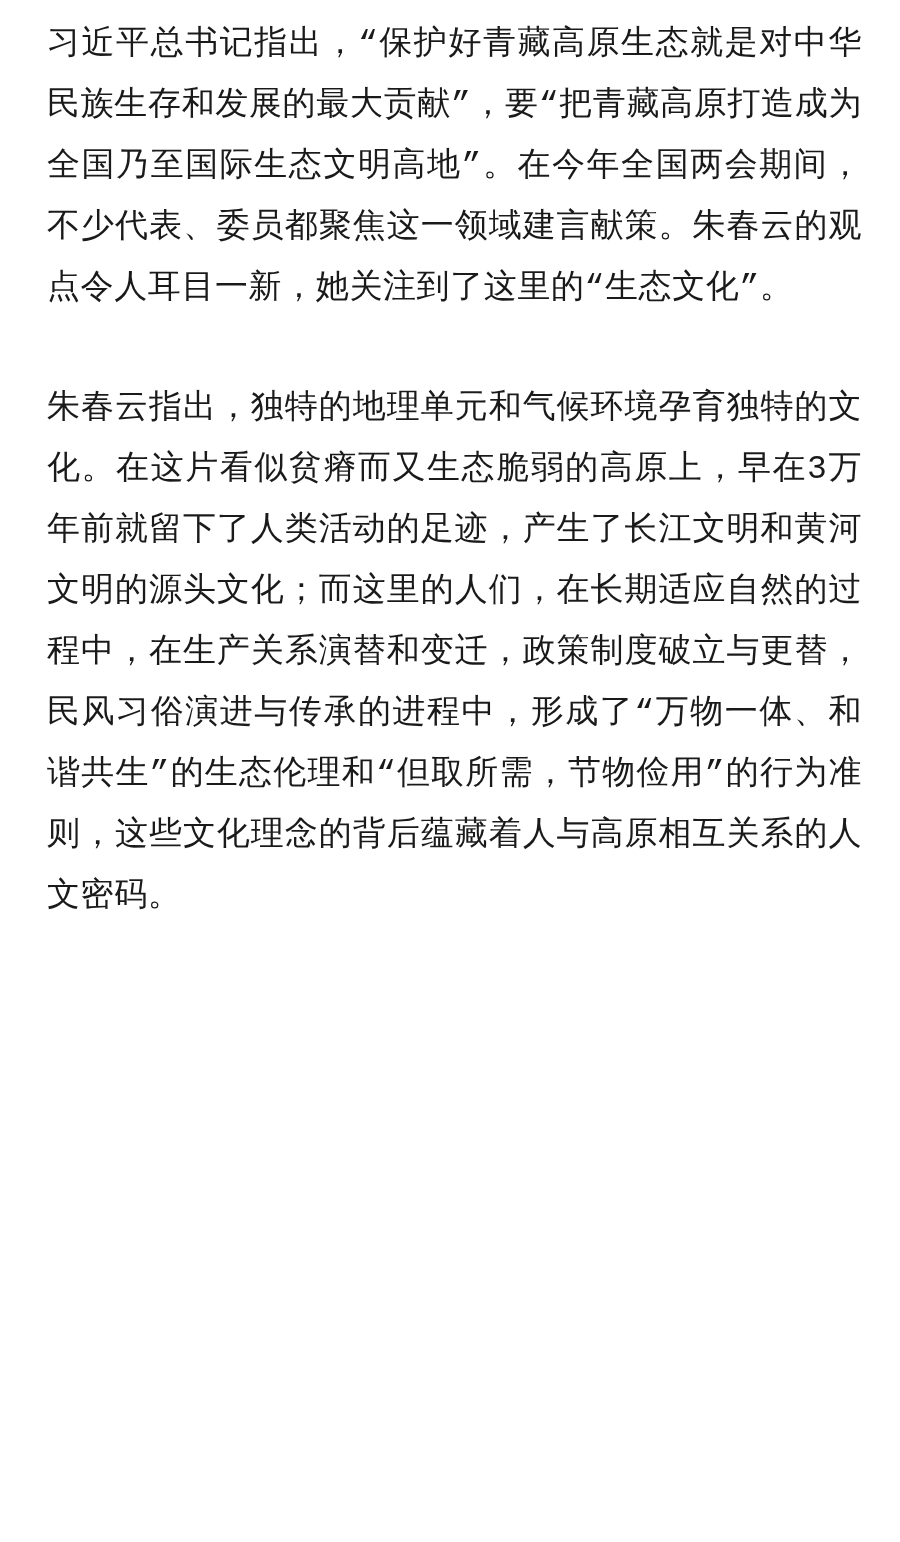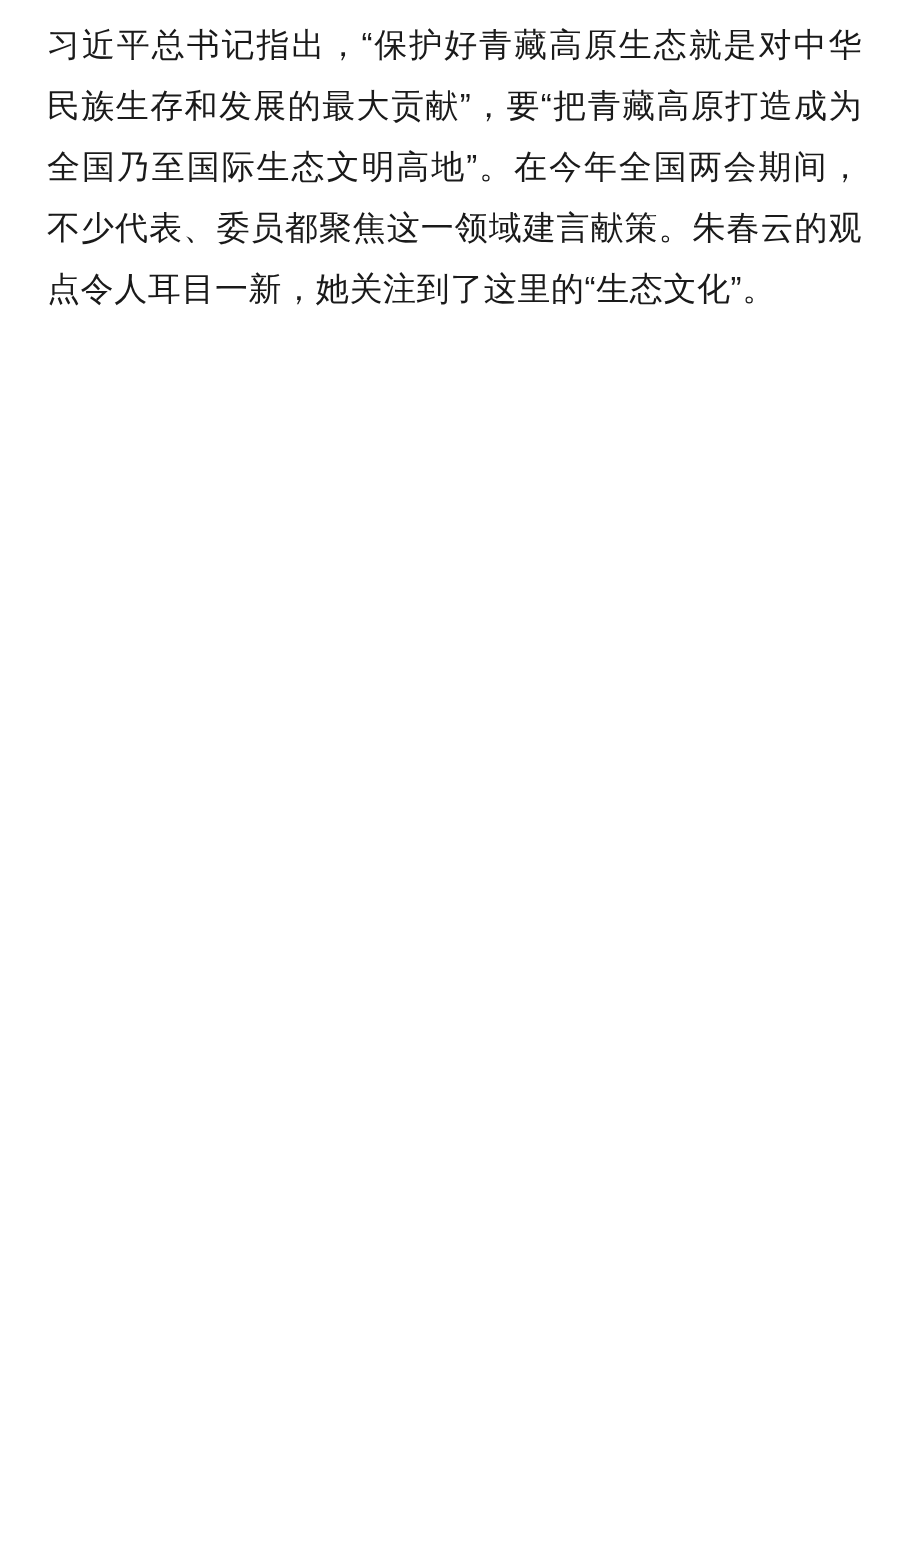--- a/index.html
+++ b/index.html
@@ -5,27 +5,28 @@
   html, body { margin:0; padding:0; background:#ffffff; }
   body { width:900px; height:1542px; overflow:hidden; }
   .article {
     position:relative;
     padding: 14px 38px 0 47px;
     box-sizing:border-box;
     width:900px;
   }
   .para {
     margin:0 0 59px 0;
-    font-family: Liberation Sans, sans-serif;
+    font-family: Liberation Mono, monospace;
     font-size: 33px;
     line-height: 61px;
     color:#1a1a1a;
     letter-spacing: 0.6px;
     text-align: justify;
     word-break: break-all;
   }
 </style>
 </head>
 <body>
 
 <div class="article">
   <p class="para">习近平总书记指出，“保护好青藏高原生态就是对中华民族生存和发展的最大贡献”，要“把青藏高原打造成为全国乃至国际生态文明高地”。在今年全国两会期间，不少代表、委员都聚焦这一领域建言献策。朱春云的观点令人耳目一新，她关注到了这里的“生态文化”。</p>
+  <p class="para">朱春云指出，独特的地理单元和气候环境孕育独特的文化。在这片看似贫瘠而又生态脆弱的高原上，早在3万年前就留下了人类活动的足迹，产生了长江文明和黄河文明的源头文化；而这里的人们，在长期适应自然的过程中，在生产关系演替和变迁，政策制度破立与更替，民风习俗演进与传承的进程中，形成了“万物一体、和谐共生”的生态伦理和“但取所需，节物俭用”的行为准则，这些文化理念的背后蕴藏着人与高原相互关系的人文密码。</p>
 </div>
 
 </body></html>

